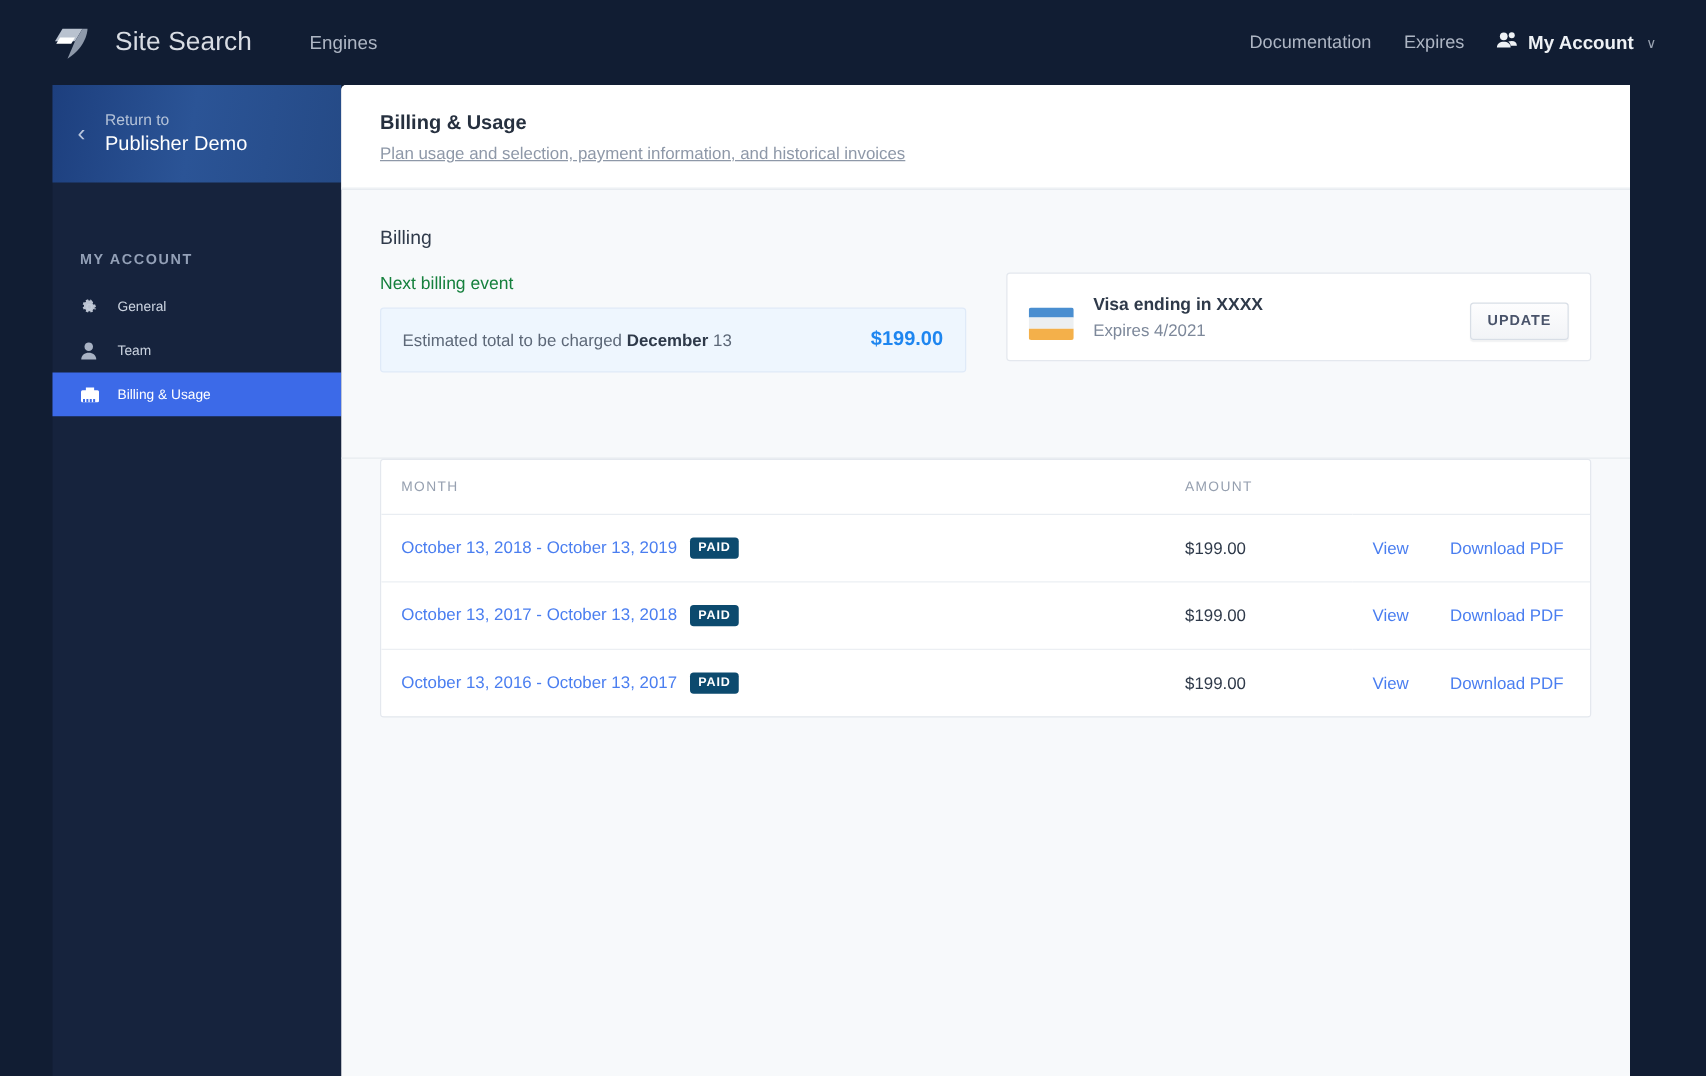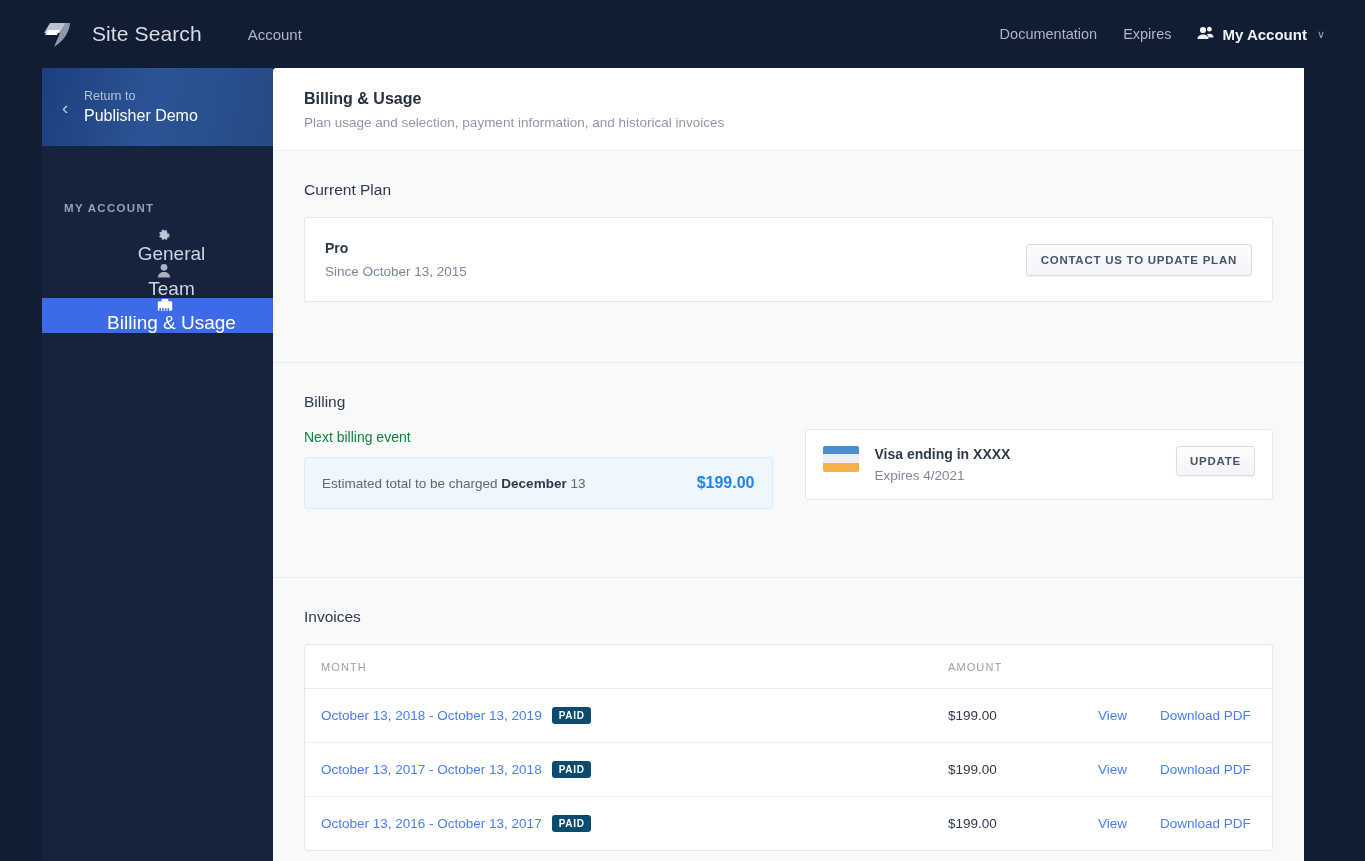--- a/index.html
+++ b/index.html
@@ -52,40 +52,40 @@
   .return-label { color: #b4c2d8; font-size: 12.5px; line-height: 17px; }
   .return-title { color: #ffffff; font-size: 16px; line-height: 22px; }
 
   .sb-section-title {
     color: #93a0b7; font-size: 11.5px; letter-spacing: 1.3px;
     margin: 56px 0 0 22px; font-weight: bold;
   }
   .sb-list { margin-top: 14px; }
   .sb-item {
     display: flex; align-items: center; height: 35px;
-    padding-left: 22px; color: #cdd5e2; font-size: 19px; flex-direction: column;
+    padding-left: 22px; color: #cdd5e2; font-size: 11px;
   }
   .sb-item.active { background: #3c6ae8; color: #fff; }
   .sb-icon { width: 24px; flex: none; display: flex; align-items: center; }
   .sb-label { margin-left: 6px; }
 
   
   .content {
     position: absolute; left: 273px; top: 68px;
     width: 1031px; height: 793px;
     background: #f7f9fb;
     border-top-left-radius: 4px;
     overflow: hidden;
   }
   .page-head {
     background: #fff; padding: 22px 0 20px 31px;
     border-bottom: 1px solid #eceff3;
   }
   .page-title { font-size: 16px; color: #26303f; font-weight: bold; }
-  .page-sub { font-size: 13.5px; color: #8e98a8; margin-top: 7px; }
+  .page-sub { font-size: 13.5px; color: #8e98a8; margin-top: 7px; text-decoration: underline; }
 
   .section { padding: 0 31px; }
   .section-divider { height: 1px; background: #e7ebf0; margin: 0; }
   .section-h { font-size: 15.5px; color: #2f3a4a; margin: 30px 0 18px 0; }
 
   .card {
     background: #fff; border: 1px solid #e4e8ee; border-radius: 3px;
   }
 
   
@@ -107,21 +107,21 @@
   .col { flex: 1; }
   .col-label { font-size: 14px; color: #15803d; margin-bottom: 12px; }
   .next-bill {
     background: #eef6fe; border: 1px solid #dfeaf8; border-radius: 3px;
     display: flex; align-items: center; padding: 16px 17px;
   }
   .nb-text { font-size: 13.5px; color: #5d6878; }
   .nb-text b { color: #2f3a4a; }
   .nb-amount { margin-left: auto; font-size: 16px; color: #1e86f0; font-weight: bold; }
 
-  .pay-card { display: flex; align-items: flex-start; padding: 16px 17px; }
+  .pay-card { display: flex; align-items: flex-end; padding: 16px 17px; }
   .visa-icon { width: 36px; height: 26px; flex: none; border-radius: 2px; overflow: hidden; }
   .visa-icon i { display: block; width: 100%; }
   .visa-b { height: 8px; background: #4a8ed0; }
   .visa-m { height: 9px; background: #eceff1; }
   .visa-o { height: 9px; background: #f4b04a; }
   .pay-text { margin-left: 16px; }
   .pay-title { font-size: 14px; color: #2f3a4a; font-weight: bold; }
   .pay-exp { font-size: 13.5px; color: #7d889a; margin-top: 6px; }
   .btn-update {
     margin-left: auto;
@@ -165,21 +165,21 @@
   <div class="brand">
     <span class="logo-mark">
       <svg width="38" height="38" viewBox="0 0 38 38">
         <path d="M10 8 L26 8 L20 18 L4 18 Z" fill="#b9c2cf"></path>
         <path d="M26 8 L30 8 C30 8 30 22 14 32 L20 18 Z" fill="#8e99aa"></path>
         <path d="M8 15 L20 15 L17 20 L5 20 Z" fill="#ffffff"></path>
       </svg>
     </span>
     <span class="brand-name">Site Search</span>
   </div>
-  <div class="nav-engines">Account</div>
+  <div class="nav-engines">Engines</div>
   <div class="topnav-right">
     <span class="topnav-link">Documentation</span>
     <span class="topnav-link">Expires</span>
     <span class="acct">
       <span>
         <svg width="17" height="14" viewBox="0 0 17 14">
           <circle cx="6" cy="4" r="3.1" fill="#eef1f5"></circle>
           <path d="M0.5 13c0-3 2.5-4.6 5.5-4.6S11.5 10 11.5 13z" fill="#eef1f5"></path>
           <circle cx="12.4" cy="3.2" r="2.4" fill="#eef1f5"></circle>
           <path d="M9.6 8.2c.8-.3 1.8-.5 2.8-.5 2.6 0 4.1 1.3 4.1 3.8h-5.1c0-1.4-.7-2.6-1.8-3.3z" fill="#eef1f5"></path>
@@ -242,31 +242,20 @@
   </div>
 </div>
 
 <div class="content">
 
   <div class="page-head">
     <div class="page-title">Billing &amp; Usage</div>
     <div class="page-sub">Plan usage and selection, payment information, and historical invoices</div>
   </div>
 
-  <div class="section">
-    <div class="section-h">Current Plan</div>
-    <div class="card plan-card">
-      <div>
-        <div class="plan-name">Pro</div>
-        <div class="plan-since">Since October 13, 2015</div>
-      </div>
-      <button class="btn-ghost">CONTACT US TO UPDATE PLAN</button>
-    </div>
-    <div class="plan-spacer"></div>
-  </div>
 
   <div class="section-divider"></div>
 
   <div class="section">
     <div class="section-h">Billing</div>
     <div class="billing-cols">
 
       <div class="col">
         <div class="col-label">Next billing event</div>
         <div class="next-bill">
@@ -290,21 +279,20 @@
         </div>
       </div>
 
     </div>
     <div class="billing-spacer"></div>
   </div>
 
   <div class="section-divider"></div>
 
   <div class="section">
-    <div class="section-h">Invoices</div>
     <div class="inv-wrap">
       <table class="inv-table">
         <thead>
           <tr>
             <th>MONTH</th>
             <th class="col-amount">AMOUNT</th>
             <th class="col-view"></th>
             <th class="col-dl"></th>
           </tr>
         </thead>

